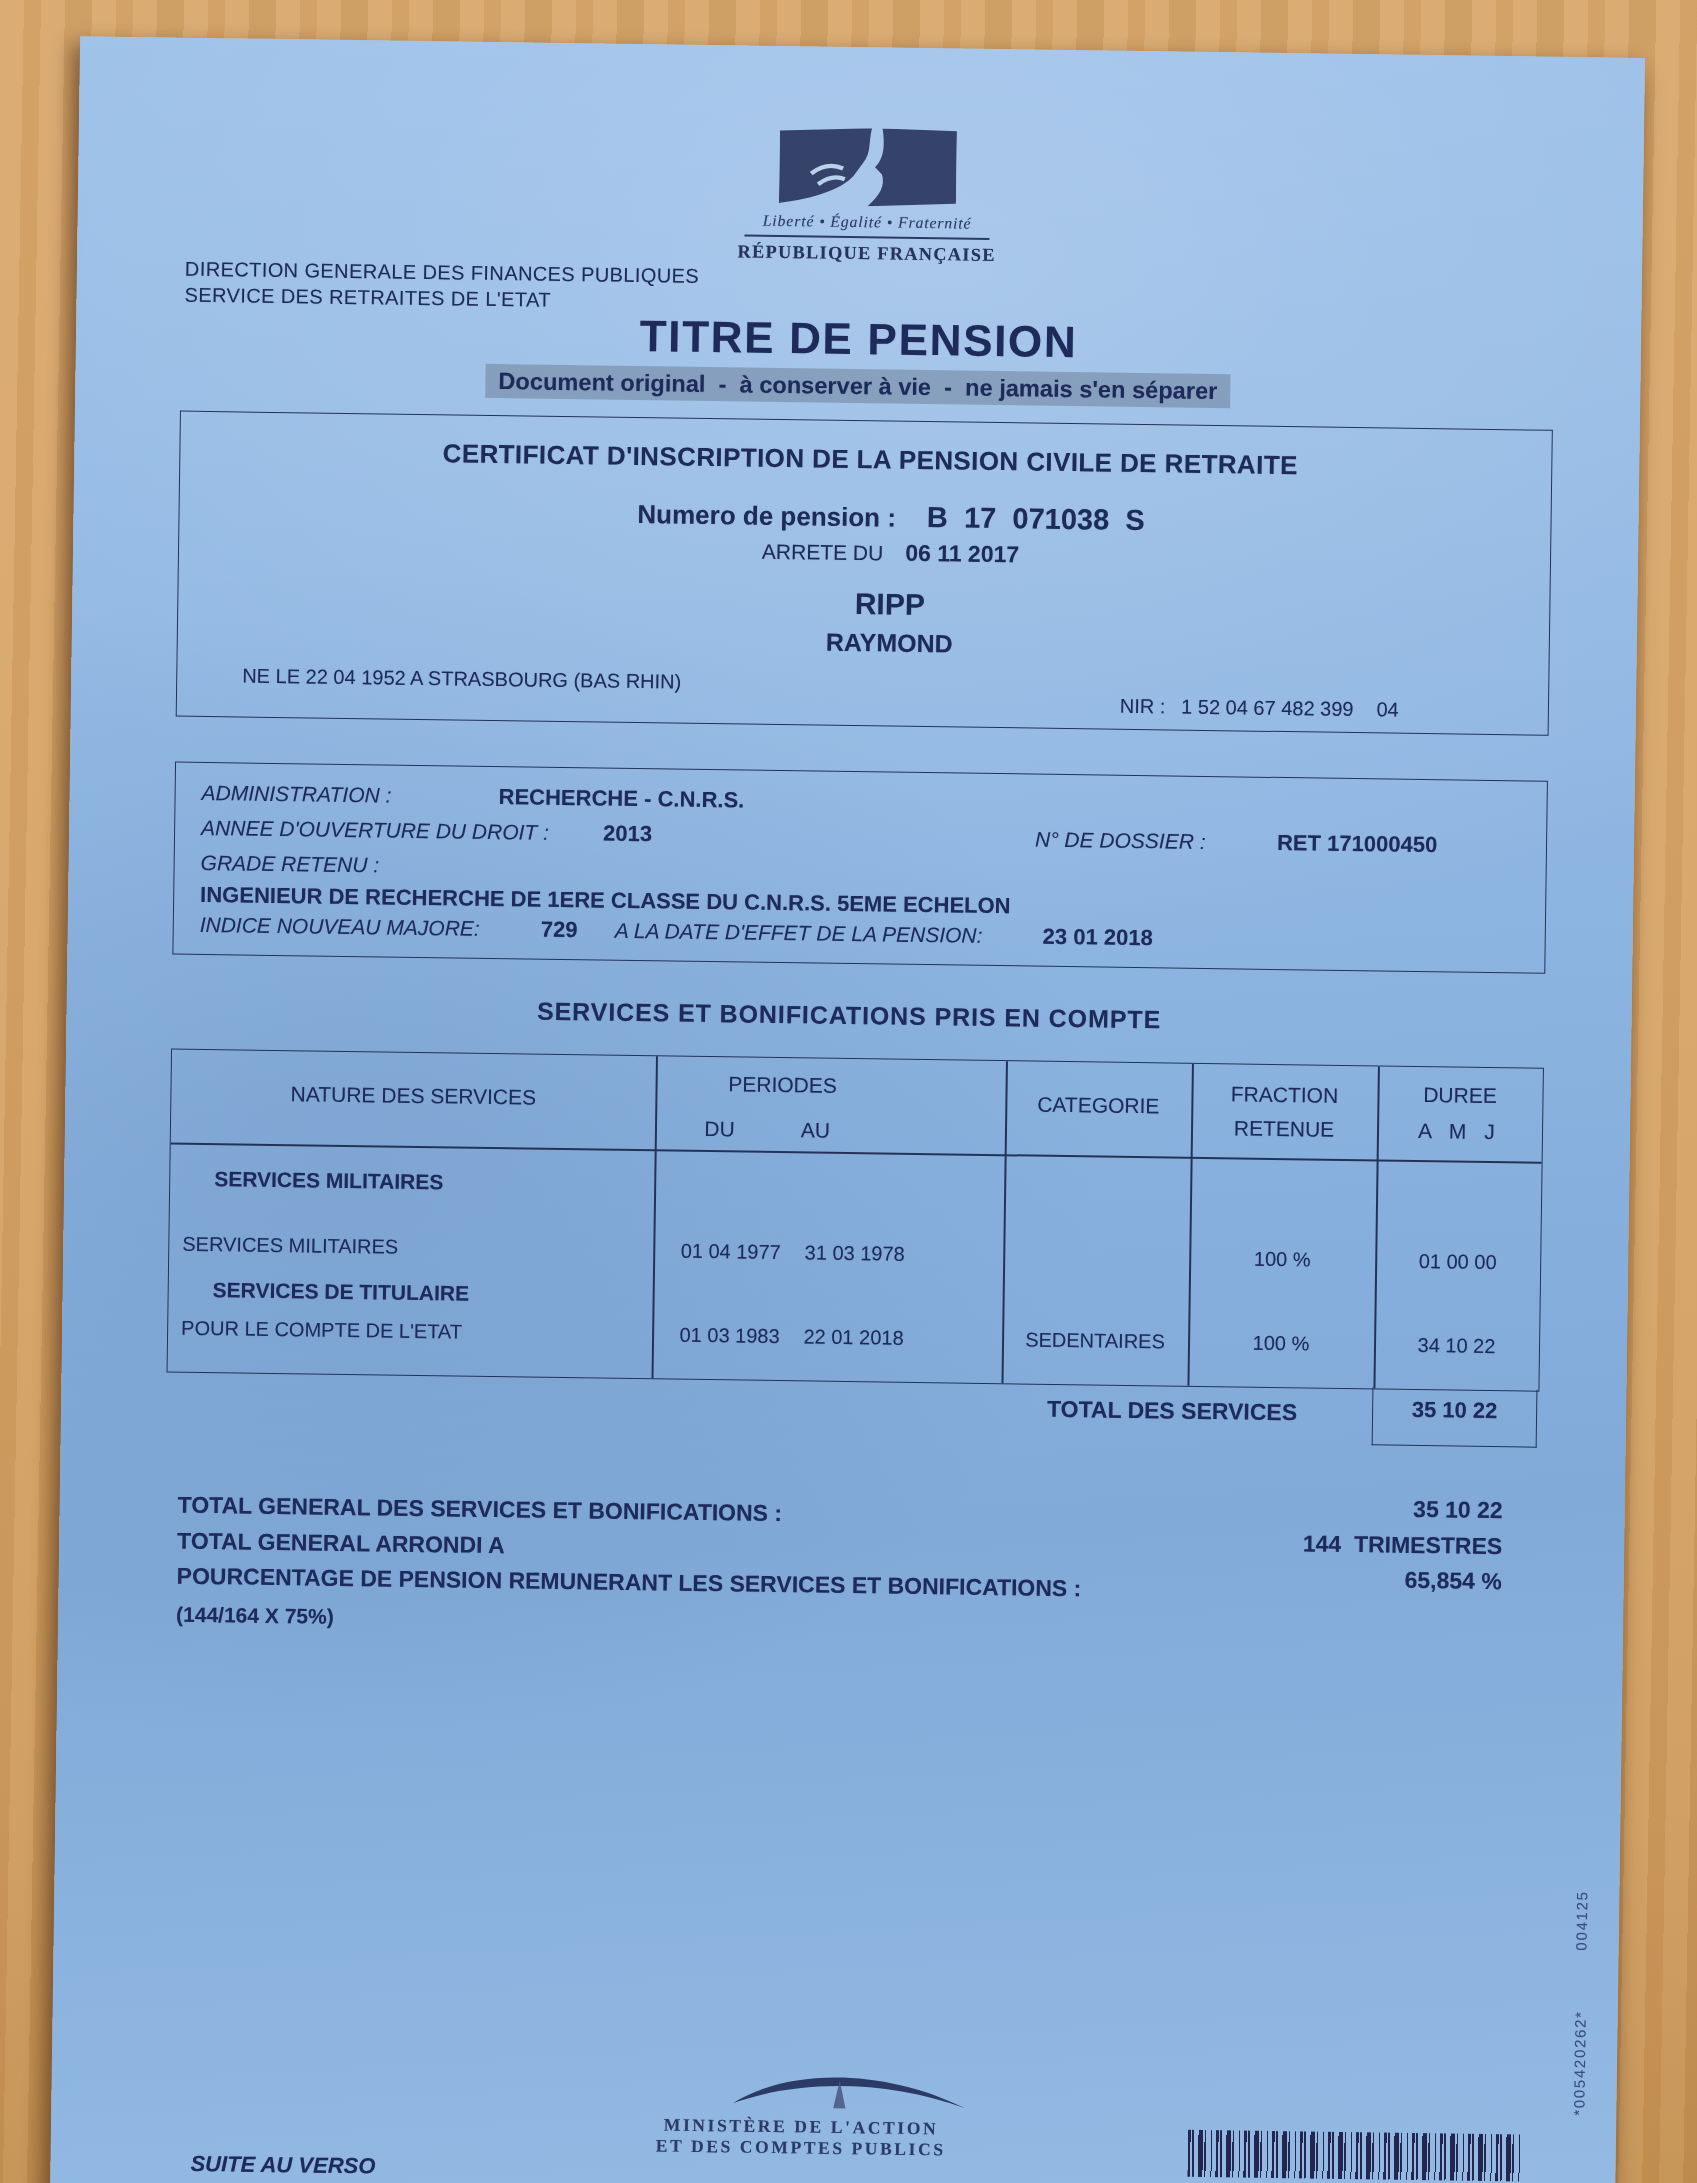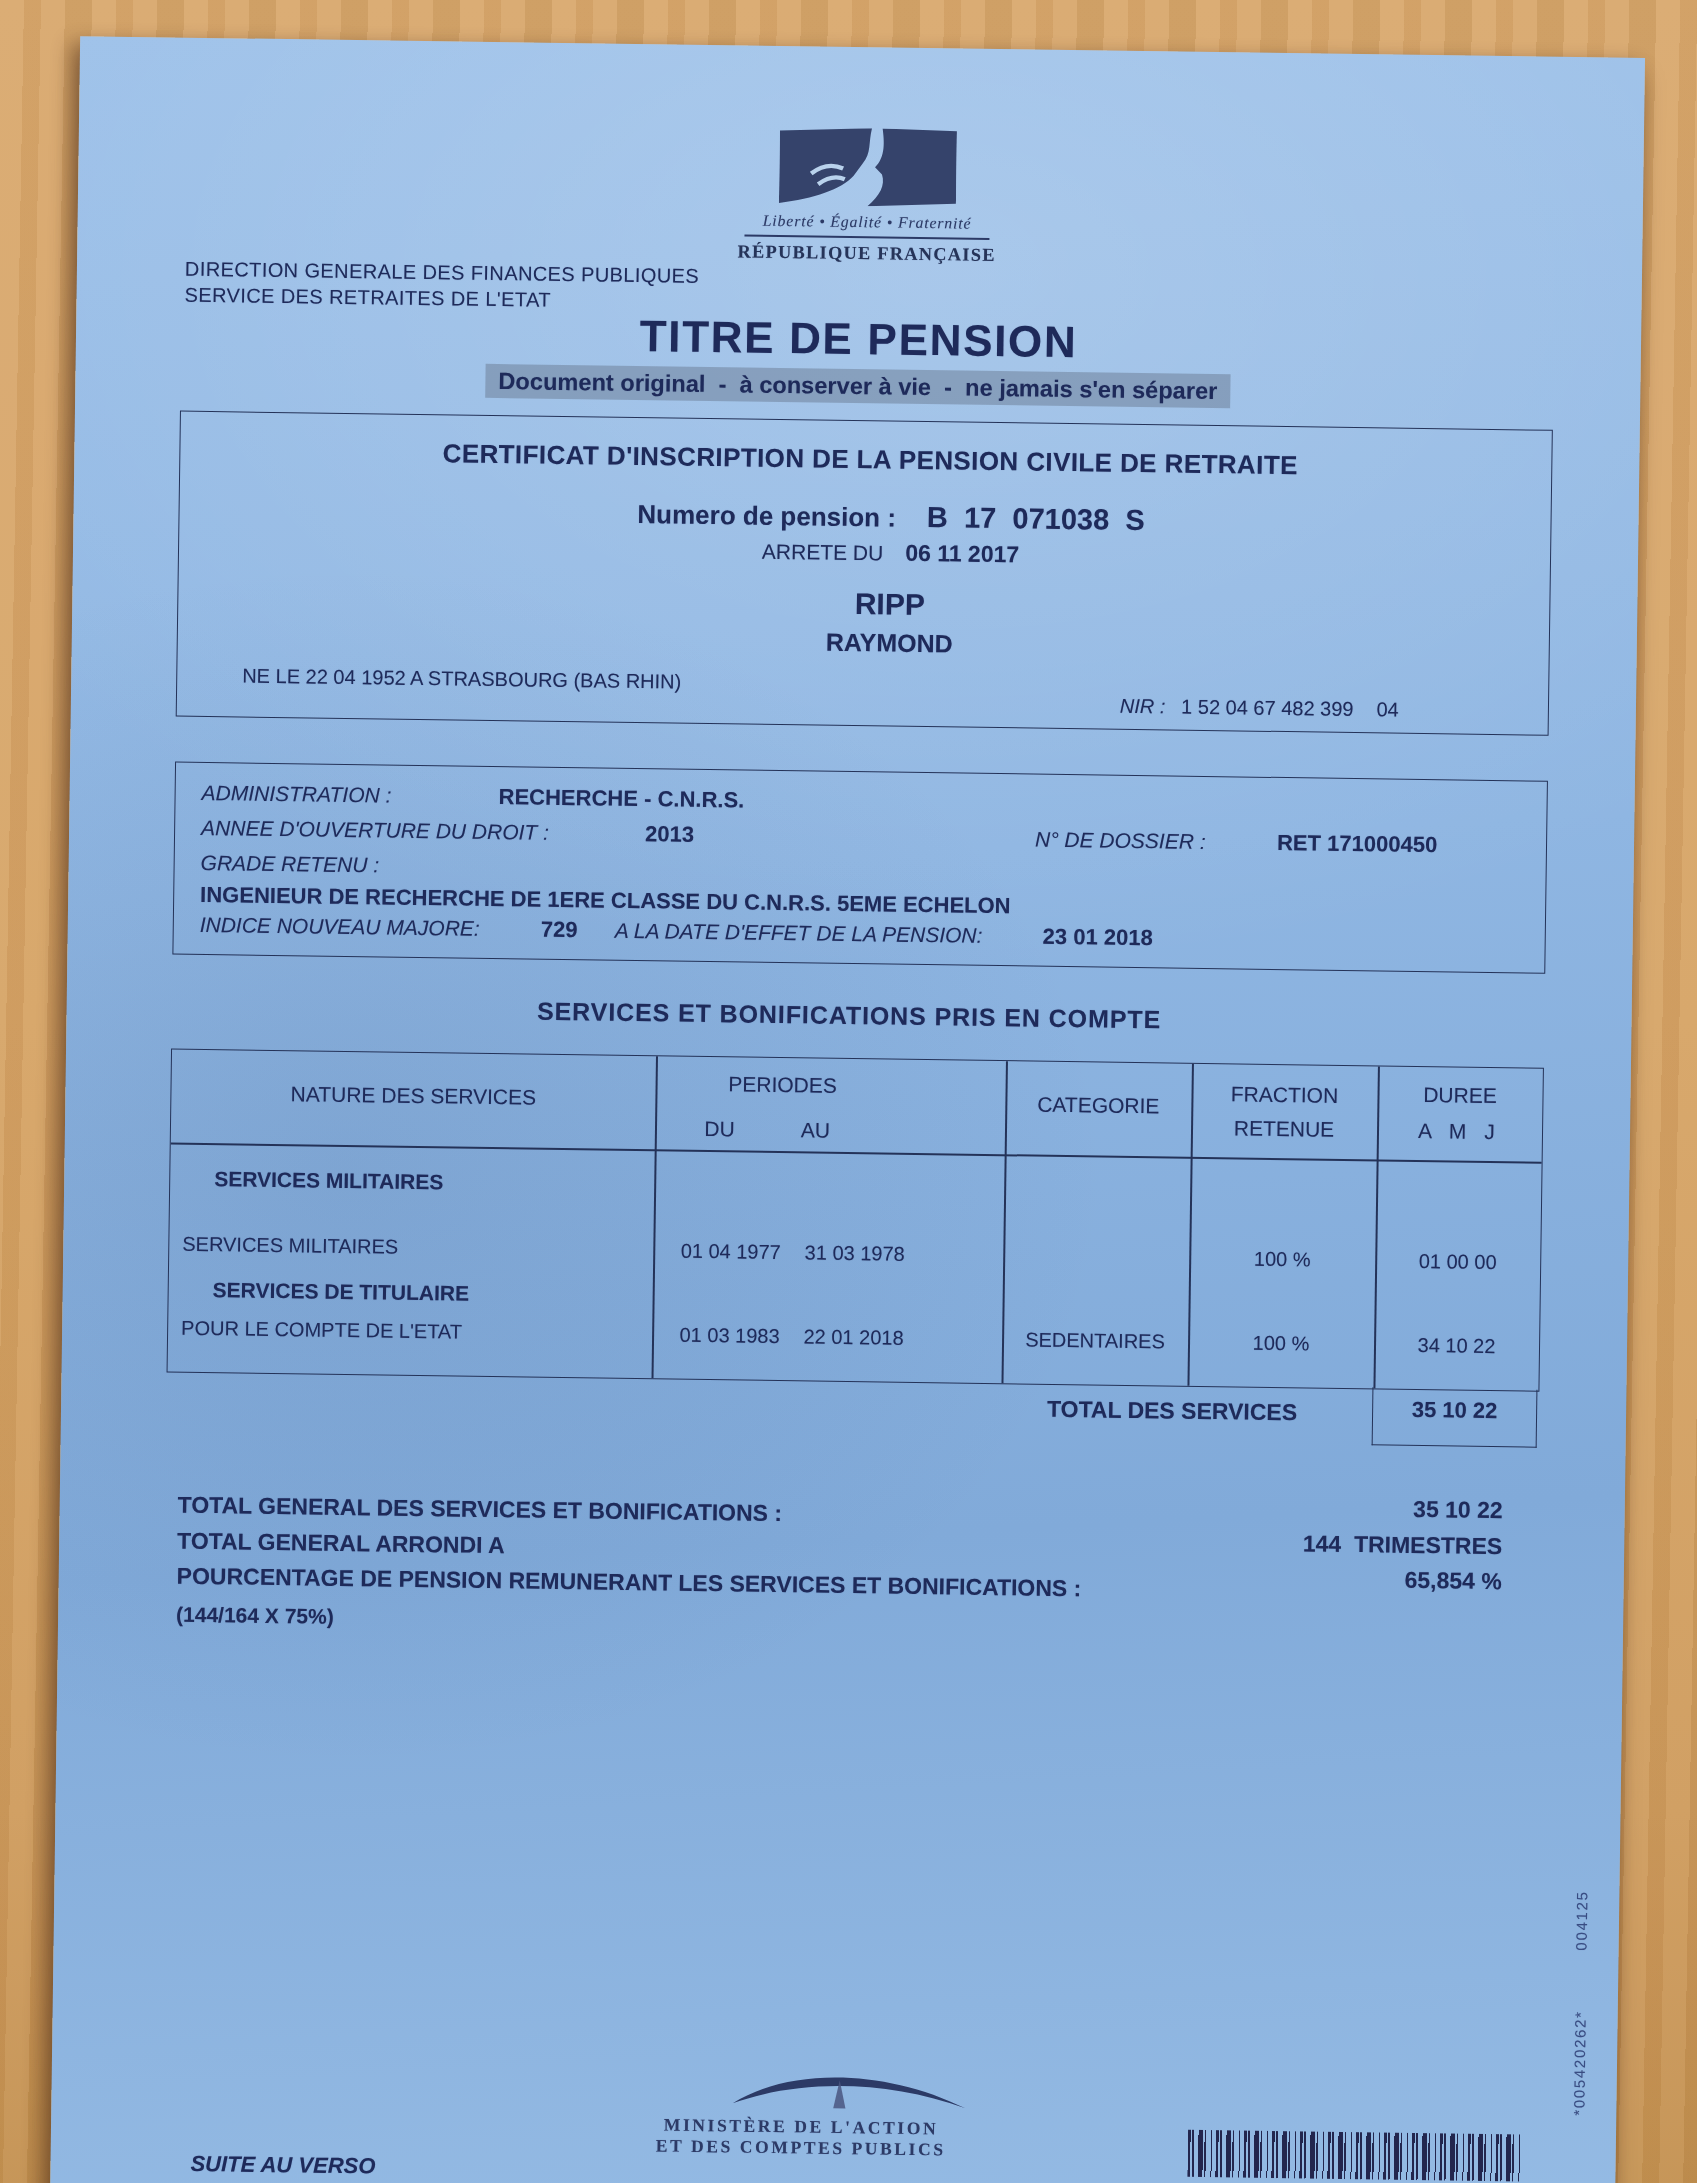--- a/index.html
+++ b/index.html
@@ -44,30 +44,30 @@
   .cert-center{padding-left:52px;text-align:center;}
   .cert-head{margin-top:23px;font-size:26px;font-weight:bold;letter-spacing:0.4px;padding-left:8.7px;text-align:center;}
   .pension-line{margin-top:25px;font-size:26px;font-weight:bold;}
   .pension-number{font-size:29px;margin-left:31px;}
   .arrete-line{margin-top:6.1px;font-size:21px;}
   .arrete-date{font-weight:bold;font-size:23px;margin-left:22px;}
   .name-last{margin-top:21px;font-size:30px;font-weight:bold;}
   .name-first{margin-top:7px;font-size:25px;font-weight:bold;}
   .birth-line{position:absolute;left:65px;top:252px;font-size:20px;}
   .nir-line{position:absolute;left:943px;top:270px;font-size:20px;}
-  .nir-label{font-style:italic;}
+  .nir-label{}
   .nir-value{margin-left:15.7px;}
   .nir-suffix{margin-left:23px;}
 
   .admin-box{left:105px;top:724px;width:1371px;height:191px;}
   .admin-box .row{position:absolute;white-space:nowrap;}
   .a-label{font-style:italic;font-size:21px;}
   .a-value{font-weight:bold;font-size:22px;}
   .r1{top:17.5px;left:26px;}  .r1 .a-value{position:absolute;left:297px;top:-0.9px;}
-  .r2{top:53px;left:26px;} .r2 .v-year{position:absolute;left:444px;top:-0.9px;}
+  .r2{top:53px;left:26px;} .r2 .v-year{position:absolute;left:402px;top:-0.9px;}
   .r2 .l-dossier{position:absolute;left:834px;top:0;}
   .r2 .v-dossier{position:absolute;left:1076px;top:-0.9px;}
   .r3{top:88px;left:26px;}
   .r4{top:119px;left:26px;}
   .r5{top:150px;left:26px;} .r5 .v-indice{position:absolute;left:341px;top:-0.9px;}
   .r5 .l-effet{position:absolute;left:415px;top:0;}
   .r5 .v-effet{position:absolute;left:843px;top:-0.9px;}
 
   
   .services-title{position:absolute;left:0;right:0;top:954px;text-align:center;font-size:25px;font-weight:bold;letter-spacing:0.9px;}

